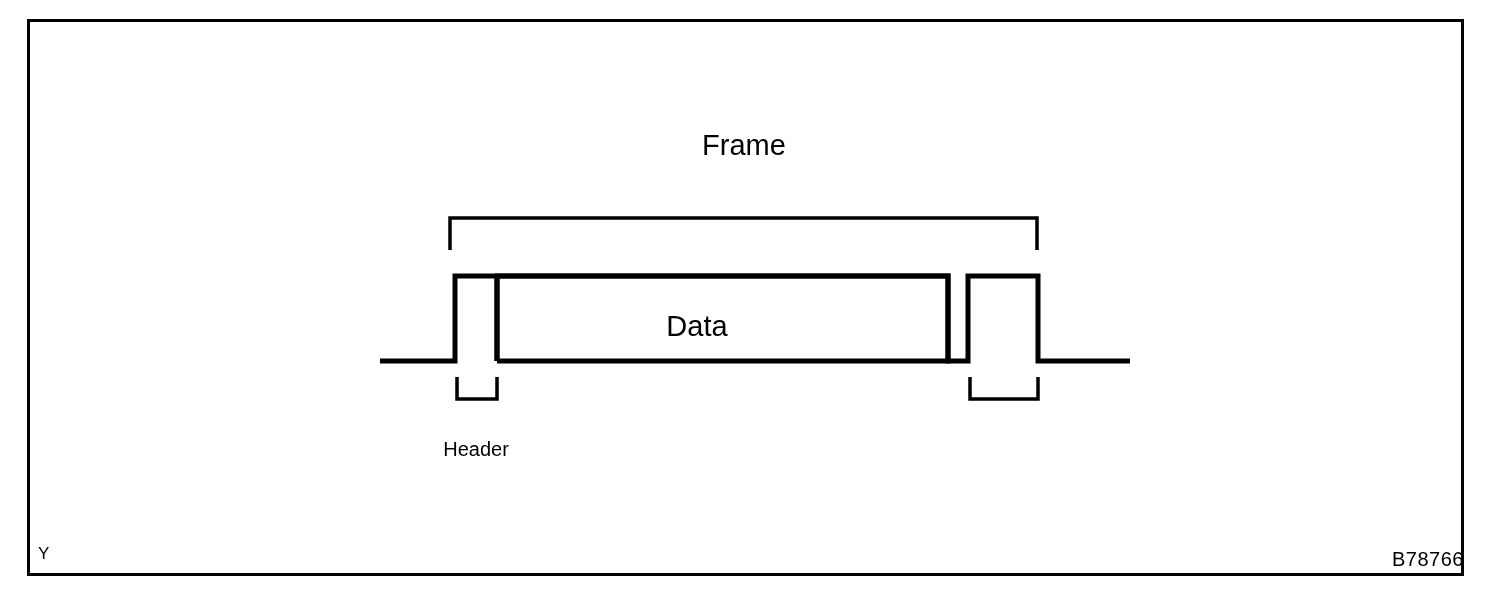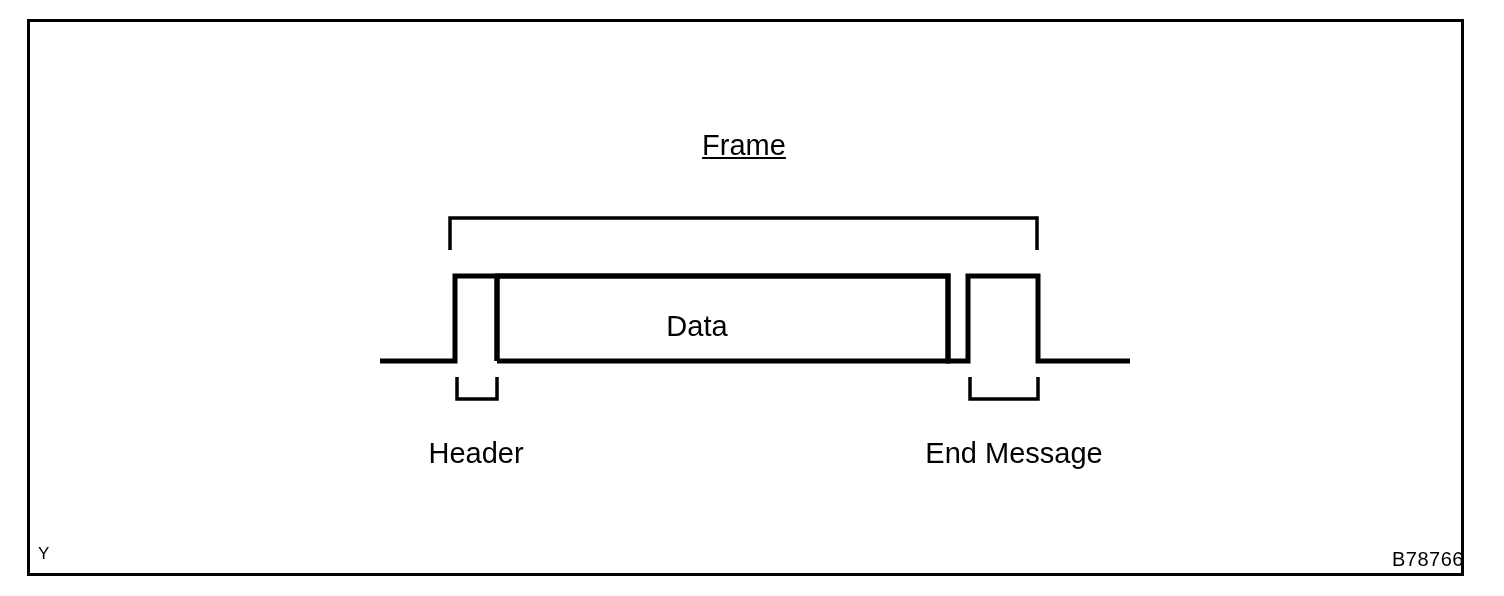--- a/index.html
+++ b/index.html
@@ -46,33 +46,32 @@
     width: 1504px;
     text-align: center;
     font-size: 29px;
   }
   
   #label-frame {
     left: 744px;
     width: auto;
     transform: translateX(-50%);
     text-align: left;
-    text-decoration: underline;
   }
   #label-data {
     left: 697px;
     top: 312px;
     transform: translateX(-50%);
     font-size: 29px;
   }
   #label-header {
     left: 476px;
     top: 439px;
     transform: translateX(-50%);
-    font-size: 29px;
+    font-size: 20px;
   }
   #label-endmessage {
     left: 1014px;
     top: 439px;
     transform: translateX(-50%);
     font-size: 29px;
   }
   #corner-mark-y {
     left: 38px;
     top: 545px;
@@ -127,19 +126,18 @@
     </g>
 
   </svg>
 
   <div class="lbl" id="label-frame">Frame</div>
 
   <div class="lbl" id="label-data">Data</div>
 
   <div class="lbl" id="label-header">Header</div>
 
-  <div class="lbl" id="label-endmessage">End Message</div>
 
   <div class="lbl" id="corner-mark-y">Y</div>
 
   <div class="lbl" id="figure-code">B78766</div>
 
 </div>
 
 </body></html>

